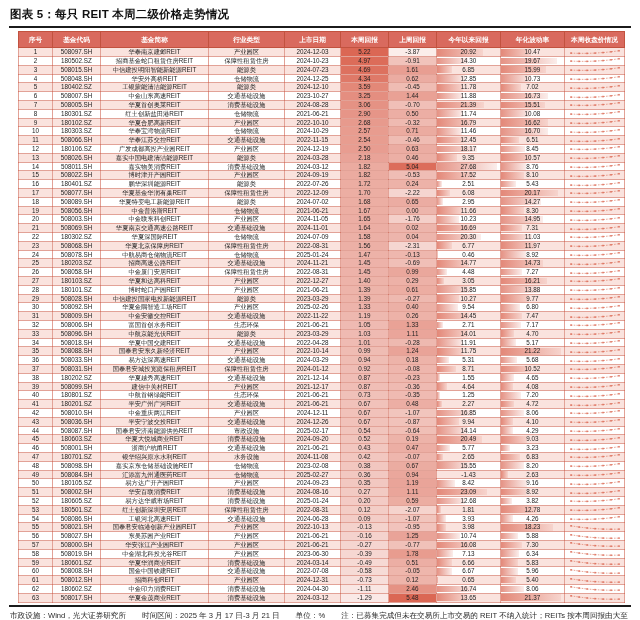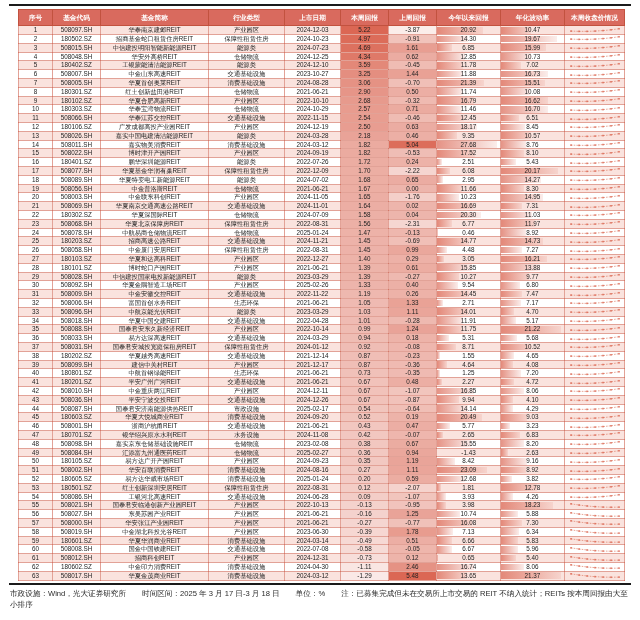--- a/index.html
+++ b/index.html
@@ -20,20 +20,21 @@
   td.barcell{border-left:1.4px solid #b8432f;}
   td.sparkcell{background:#fff;}
   .footer{margin:3px 10px 0 10px;font-size:7.6px;line-height:1.55;color:#2a2a2a;}
   .footer span{margin-right:16px;}
   svg.spark{display:block;margin:0 auto;}
 </style>
 </head>
 <body>
 <div class="page">
 
+  <div class="fig-title">图表 5：每只 REIT 本周二级价格走势情况</div>
   <div class="rule top"></div>
 
   <table class="reit">
     <colgroup>
       <col style="width:34px">
         <col style="width:48px">
         <col style="width:108px">
         <col style="width:76px">
       <col style="width:56px">
         <col style="width:48px">
@@ -1505,16 +1506,16 @@
               <rect x="49.20" y="4.34" width="1.6" height="1.6" fill="#d5503a" fill-opacity="0.75"></rect>
             </svg>
           </td>
         </tr>
       </tbody>
   </table>
 
   <div class="rule bottom"></div>
 
   <div class="footer">
-    <span>市政设施：Wind，光大证券研究所</span><span>时间区间：2025 年 3 月 17 日-3 月 18 日</span><span>单位：%</span><span>注：已募集完成但未在交易所上市交易的 REIT 不纳入统计；REITs 按本周回报由大至小排序</span>
+    <span>市政设施：Wind，光大证券研究所</span><span>时间区间：2025 年 3 月 17 日-3 月 21 日</span><span>单位：%</span><span>注：已募集完成但未在交易所上市交易的 REIT 不纳入统计；REITs 按本周回报由大至小排序</span>
   </div>
 
 </div>
 
 </body></html>

